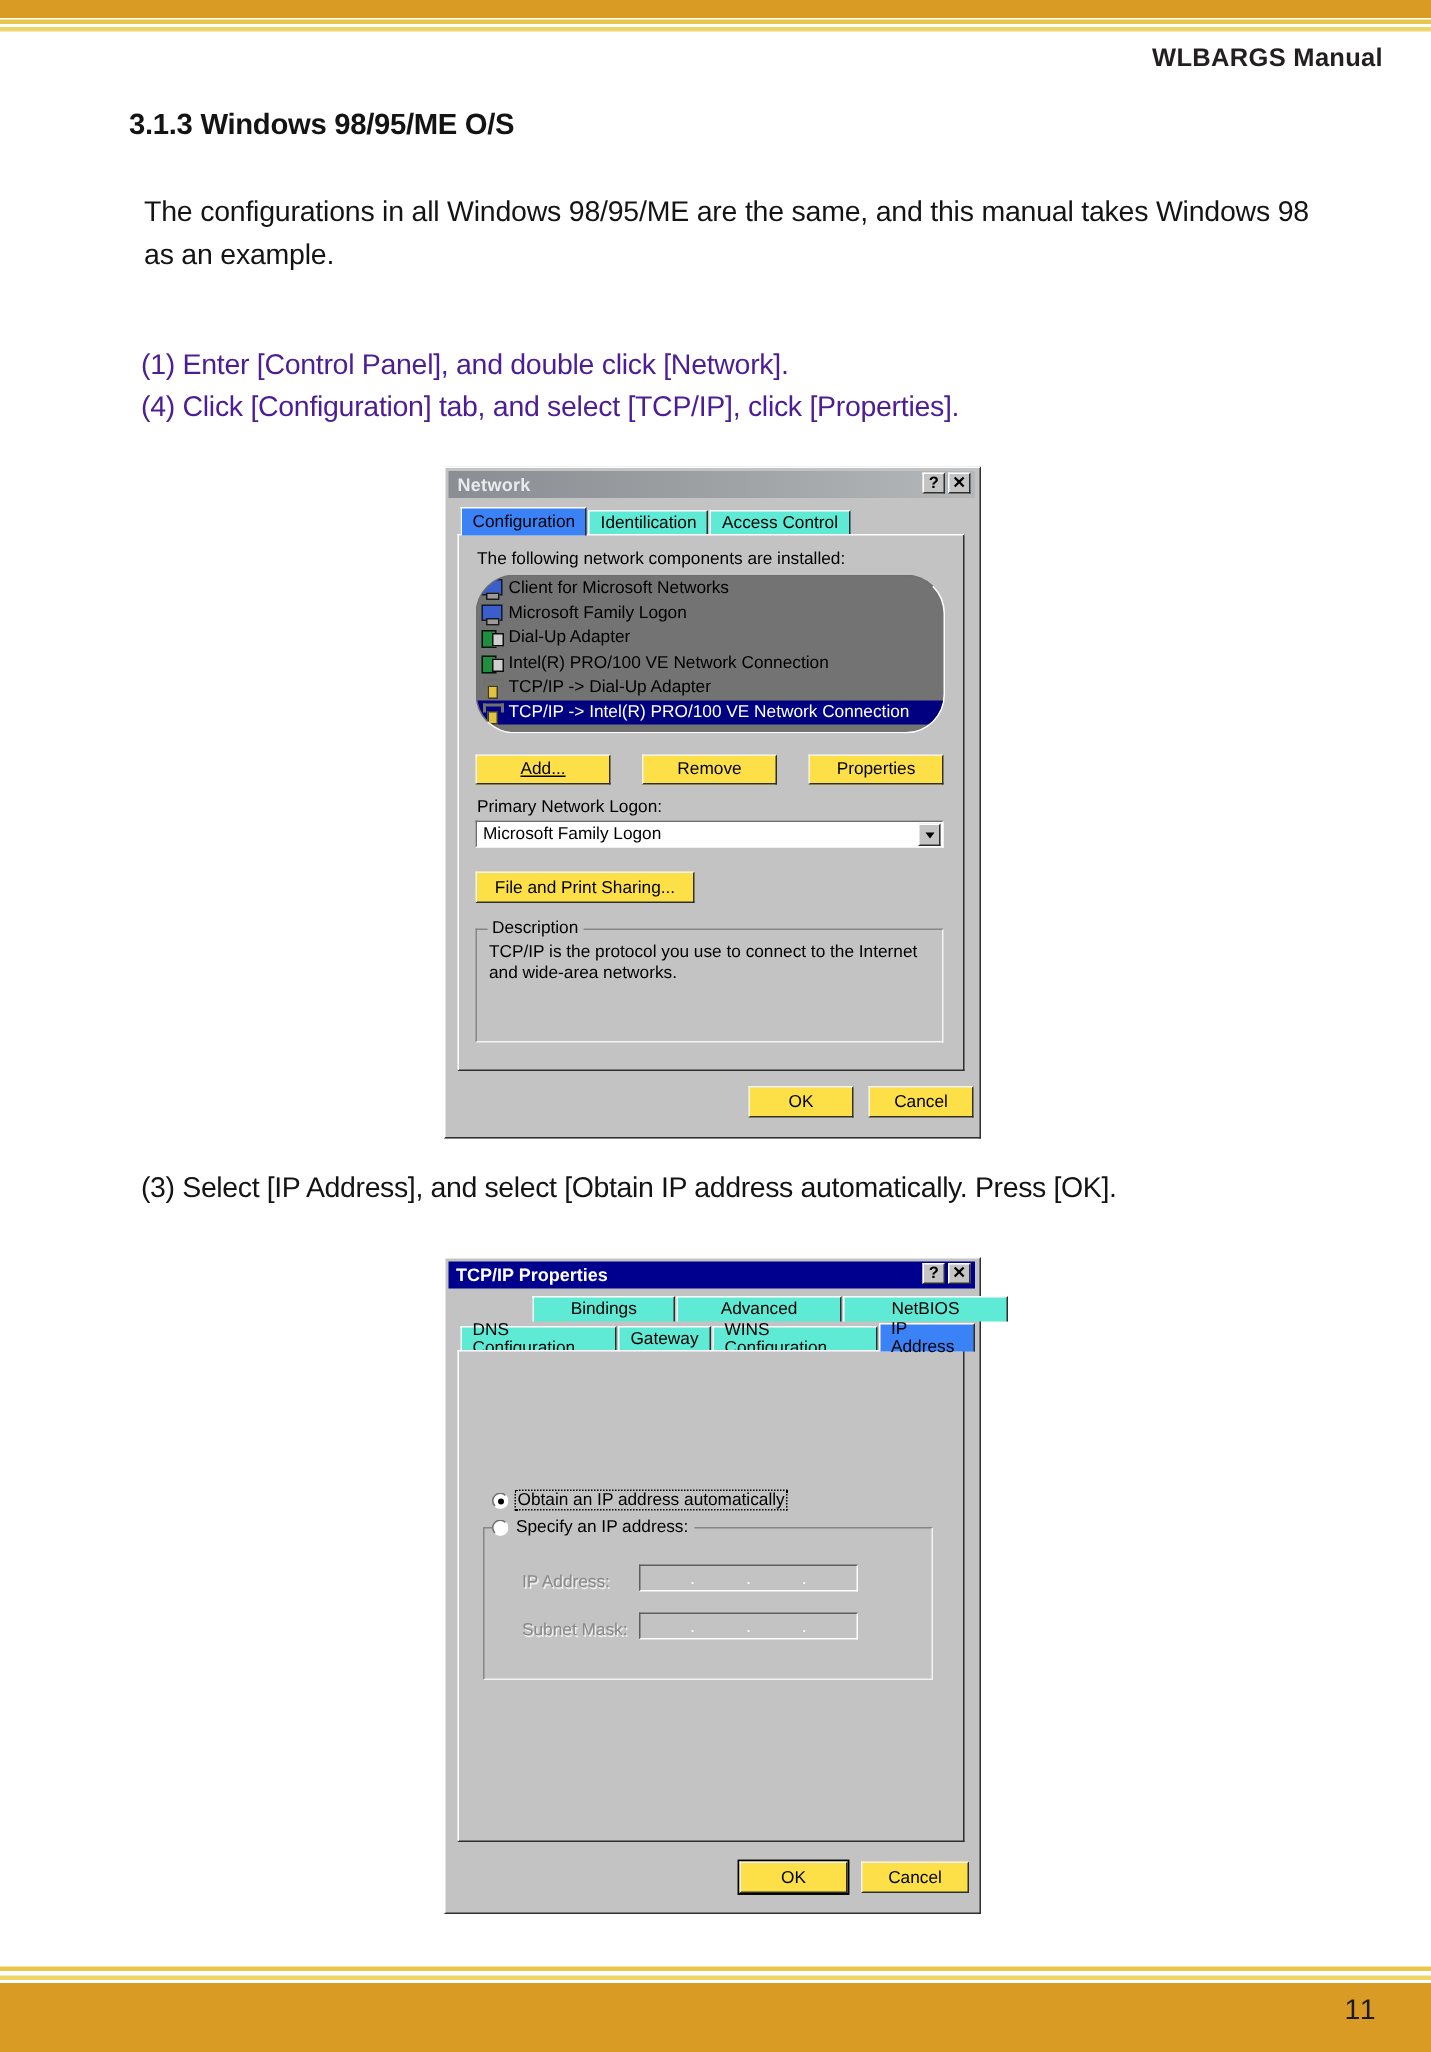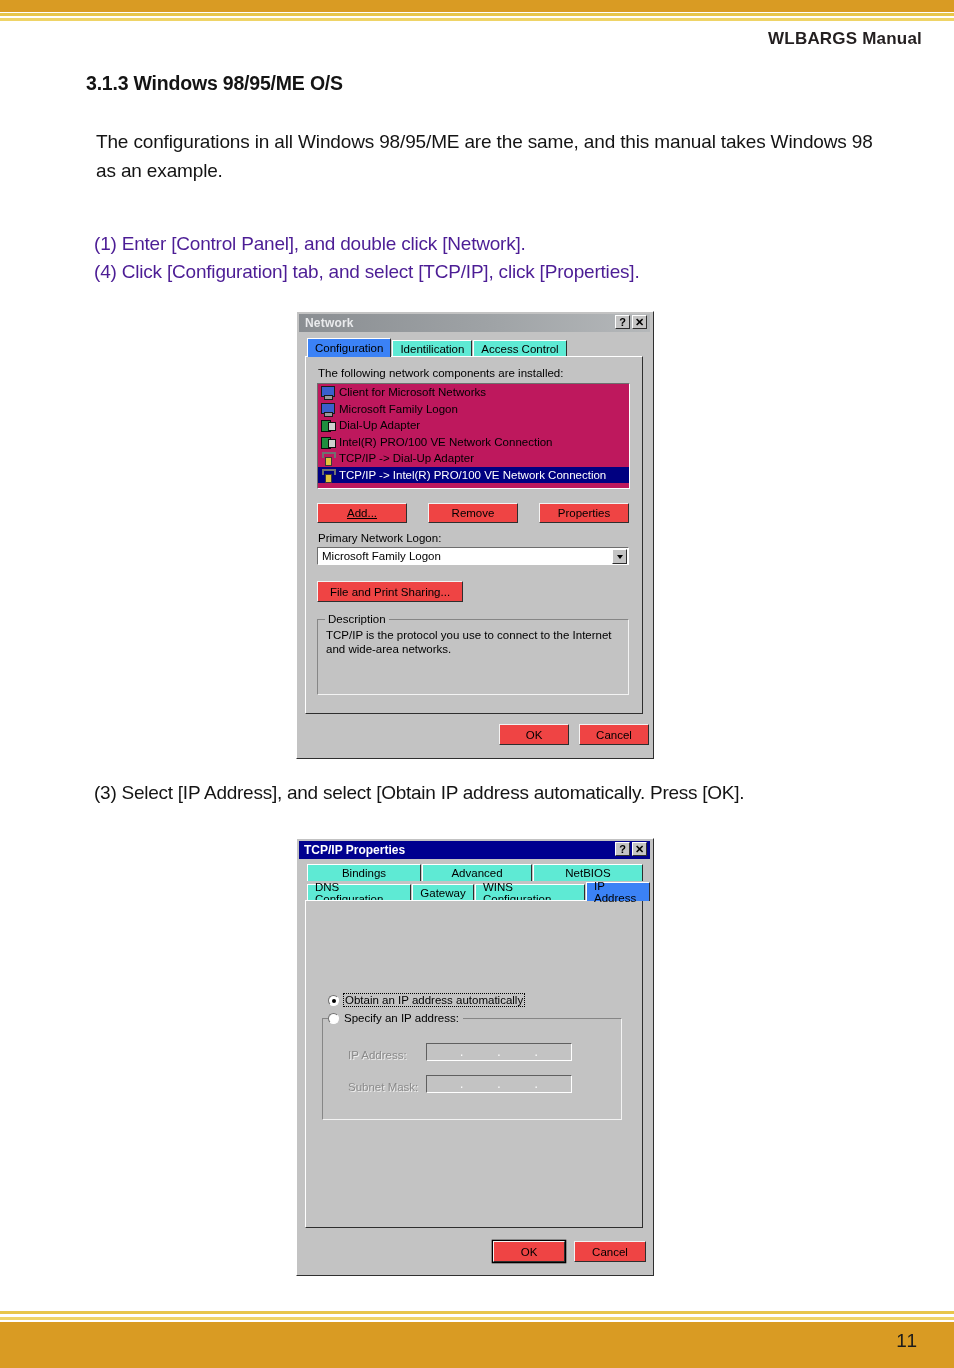--- a/index.html
+++ b/index.html
@@ -56,21 +56,21 @@
 
   
   .win {
     position:absolute;
     background:#c0c0c0;
     font-family:"Liberation Sans", sans-serif;
     font-size:11px;
     color:#000;
   }
   .btn {
-    background:#ef4444;
+    background:#fde047;
     border-top:1.5px solid #f2f2f2; border-left:1.5px solid #f2f2f2;
     border-right:1.5px solid #2e2e2e; border-bottom:1.5px solid #2e2e2e;
     display:flex; align-items:center; justify-content:center;
     font-size:11.5px; color:#000; cursor:default;
   }
   .btn.default { box-shadow:0 0 0 1.3px #000; }
   .titlebtn {
     width:15px; height:14px; background:#c4c4c4;
     border-top:1.5px solid #ffffff; border-left:1.5px solid #ffffff;
     border-right:1.5px solid #2e2e2e; border-bottom:1.5px solid #2e2e2e;
@@ -104,24 +104,25 @@
 
   .panel {
     position:absolute; background:#c3c3c3;
     border-top:1.5px solid #ffffff; border-left:1.5px solid #ffffff;
     border-right:1.5px solid #2e2e2e; border-bottom:1.5px solid #2e2e2e;
   }
 
   .lbl { position:absolute; font-size:11.5px; color:#000; }
 
   .listbox {
-    position:absolute; background:#be185d;
+    position:absolute; background:#737373;
     border-top:1.5px solid #6e6e6e; border-left:1.5px solid #6e6e6e;
     border-right:1.5px solid #ffffff; border-bottom:1.5px solid #ffffff;
     overflow:hidden;
+    border-radius:26px;
   }
   .litem { display:flex; align-items:center; height:16.5px; padding-left:3px; font-size:11.5px; white-space:nowrap; }
   .litem.sel { background:#000080; color:#ffffff; }
   .ico { width:13px; height:12px; margin-right:5px; position:relative; flex:0 0 13px; }
   
   .ico.monitor::before { content:""; position:absolute; left:0; top:0; width:12px; height:9px; background:#3a5fcd; border:1px solid #1a1a1a; }
   .ico.monitor::after { content:""; position:absolute; left:3px; top:9px; width:7px; height:3px; background:#9a9a9a; border:1px solid #1a1a1a; }
   
   .ico.card::before { content:""; position:absolute; left:0px; top:1px; width:8px; height:10px; background:#1f8f3f; border:1px solid #0d0d0d; }
   .ico.card::after { content:""; position:absolute; left:7px; top:3px; width:6px; height:7px; background:#cfcfcf; border:1px solid #0d0d0d; }
@@ -307,21 +308,21 @@
 
   <div class="tbar">
     <div class="ttl">TCP/IP Properties</div>
     <div class="tbtns">
       <div class="titlebtn">?</div>
       <div class="titlebtn">✕</div>
     </div>
   </div>
 
   <div class="tabstrip" style="left:10px; top:25px;">
-    <div class="tab" style="width:114px; justify-content:center;">Bindings</div>
+    <div class="tab" style="width:95px; justify-content:center;margin-left:48px;">Bindings</div>
     <div class="tab" style="width:110px; justify-content:center;">Advanced</div>
     <div class="tab" style="width:110px; justify-content:center;">NetBIOS</div>
   </div>
 
   <div class="tabstrip" style="left:10px; top:43px;">
     <div class="tab" style="width:104px; justify-content:center;">DNS Configuration</div>
     <div class="tab" style="width:62px;  justify-content:center;">Gateway</div>
     <div class="tab" style="width:110px; justify-content:center;">WINS Configuration</div>
     <div class="tab active" style="width:64px; justify-content:center;">IP Address</div>
   </div>

